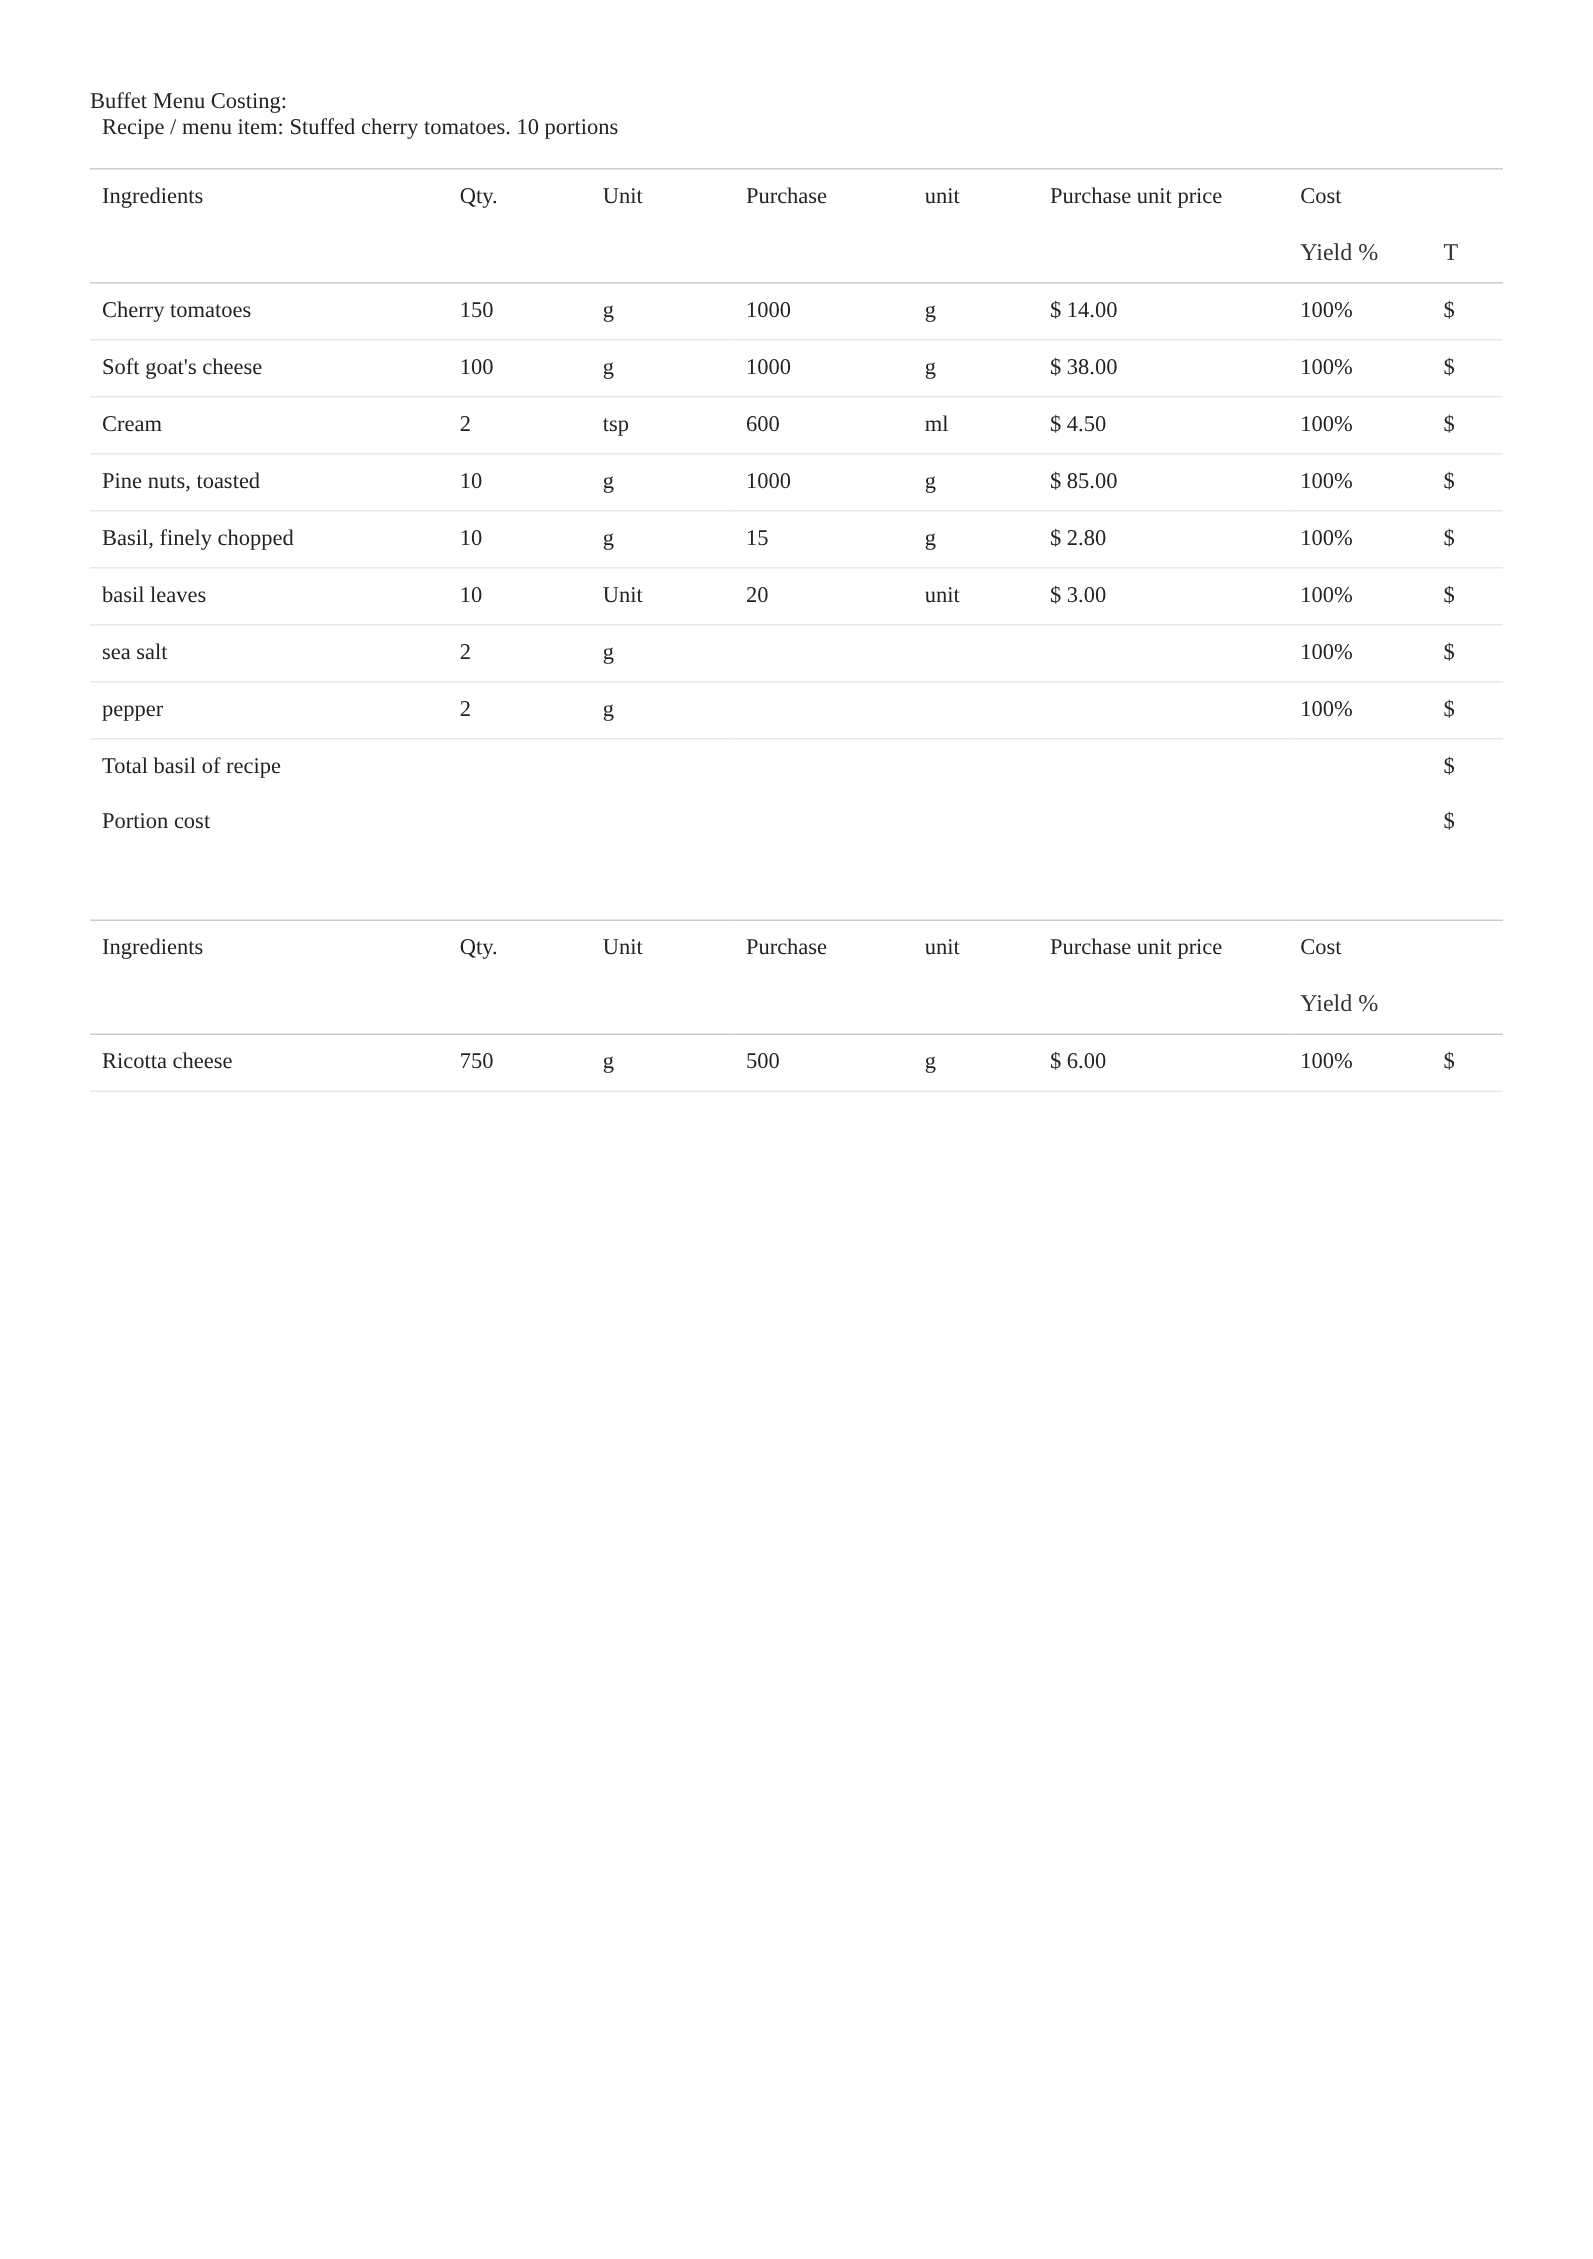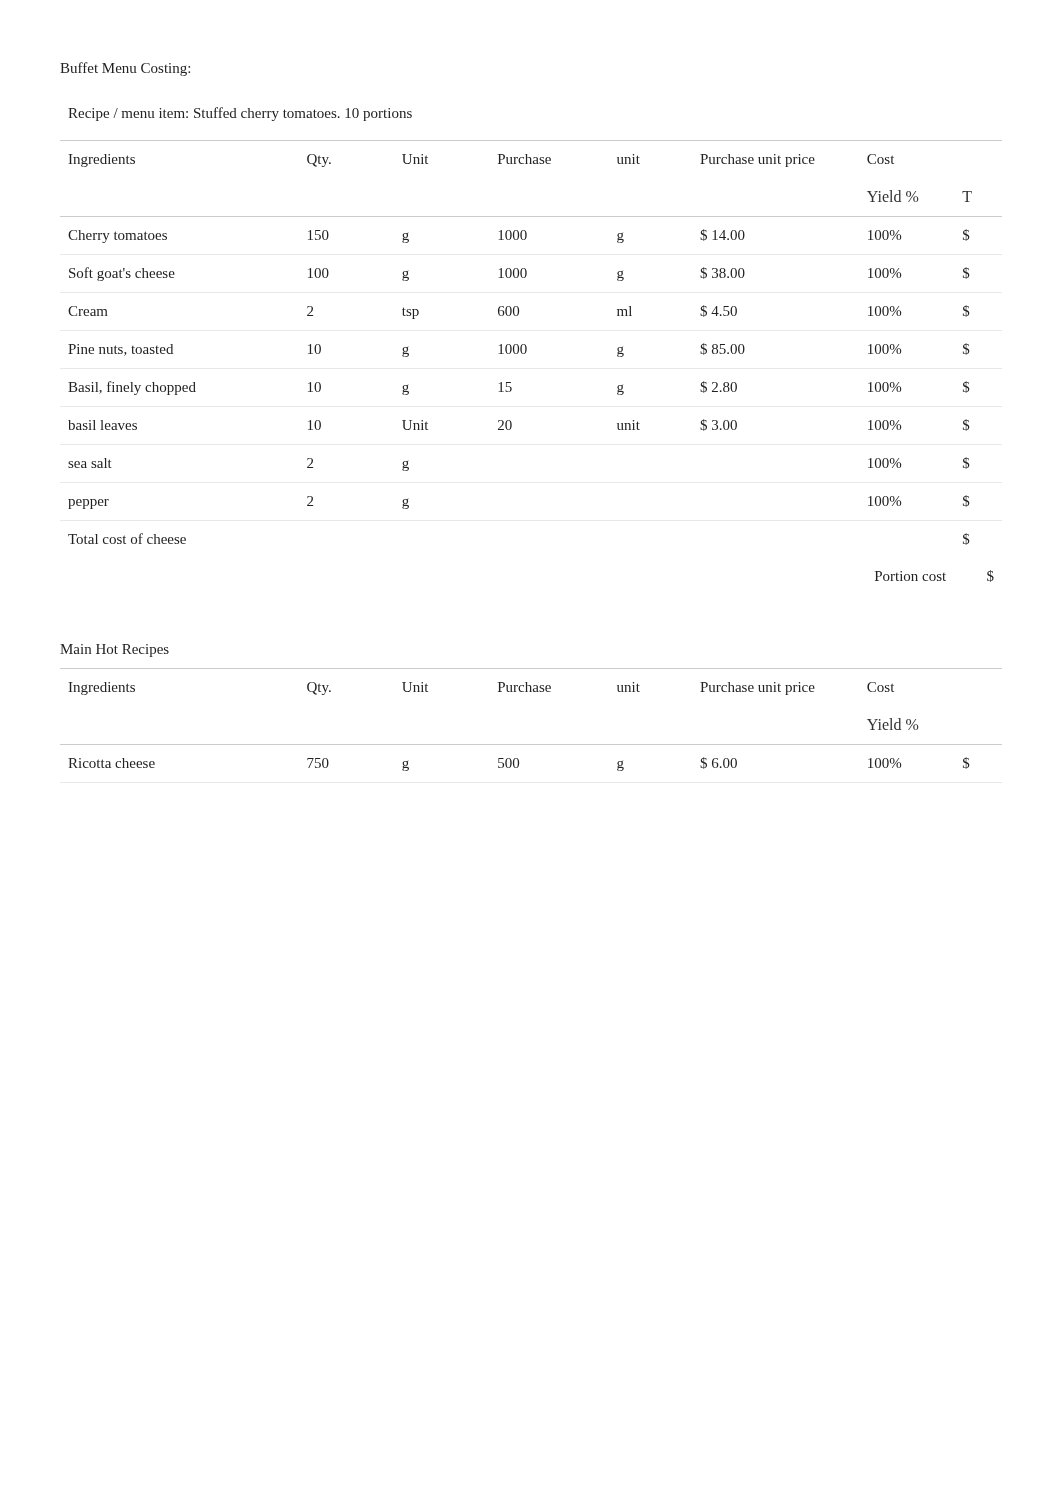--- a/index.html
+++ b/index.html
@@ -7,21 +7,20 @@
       font-family: Georgia, 'Times New Roman', serif;
       font-size: 15px;
       color: #222;
       background: #fff;
       padding: 60px 60px 60px 60px;
       width: 1062px;
       min-height: 1506px;
     }
     .page-title {
       font-size: 15px;
-      margin-bottom: 28px;
     }
     .section-title {
       font-size: 15px;
       font-weight: normal;
       margin-bottom: 10px;
     }
     .recipe-title {
       font-size: 15px;
       font-weight: normal;
       margin-bottom: 18px;
@@ -50,21 +49,21 @@
     .col-qty { width: 80px; }
     .col-unit { width: 80px; }
     .col-purchase { width: 100px; }
     .col-unit2 { width: 70px; }
     .col-price { width: 140px; }
     .col-cost { width: 80px; margin-left: 40px; }
     .col-t { width: 40px; }
     .header-group-row th { border-bottom: none; }
     .header-sub-row th { border-top: none; font-size: 16px; color: #333; }
     .total-row td { border-bottom: none; border-top: 1px solid #ccc; }
-    .portion-row td { border-bottom: none; text-align: right; }
+    .portion-row td { border-bottom: none; }
     .section-gap { height: 36px; }
     .recipe-section { margin-bottom: 8px; }
     .dollar { color: #222; }
   </style>
 </head>
 <body>
 
 <div class="page-title">Buffet Menu Costing:</div>
 
 <div class="recipe-section">
@@ -177,36 +176,35 @@
         <td>2</td>
         <td>g</td>
         <td></td>
         <td></td>
         <td></td>
         <td>100%</td>
         <td class="dollar">$</td>
       </tr>
 
       <tr class="total-row">
-        <td colspan="7">Total cost of cheese</td>
+        <td colspan="7">Total basil of recipe</td>
         <td class="dollar">$</td>
       </tr>
 
       <tr class="portion-row">
         <td colspan="7">Portion cost</td>
         <td class="dollar">$</td>
       </tr>
     </tbody>
   </table>
 </div>
 
 <div class="section-gap"></div>
 
 <div class="recipe-section">
-  <div class="section-title">Main Hot Recipes</div>
 
   <table>
     <thead>
       <tr class="header-group-row">
         <th class="col-ingredients">Ingredients</th>
         <th class="col-qty">Qty.</th>
         <th class="col-unit">Unit</th>
         <th class="col-purchase">Purchase</th>
         <th class="col-unit2">unit</th>
         <th class="col-price">Purchase unit price</th>

